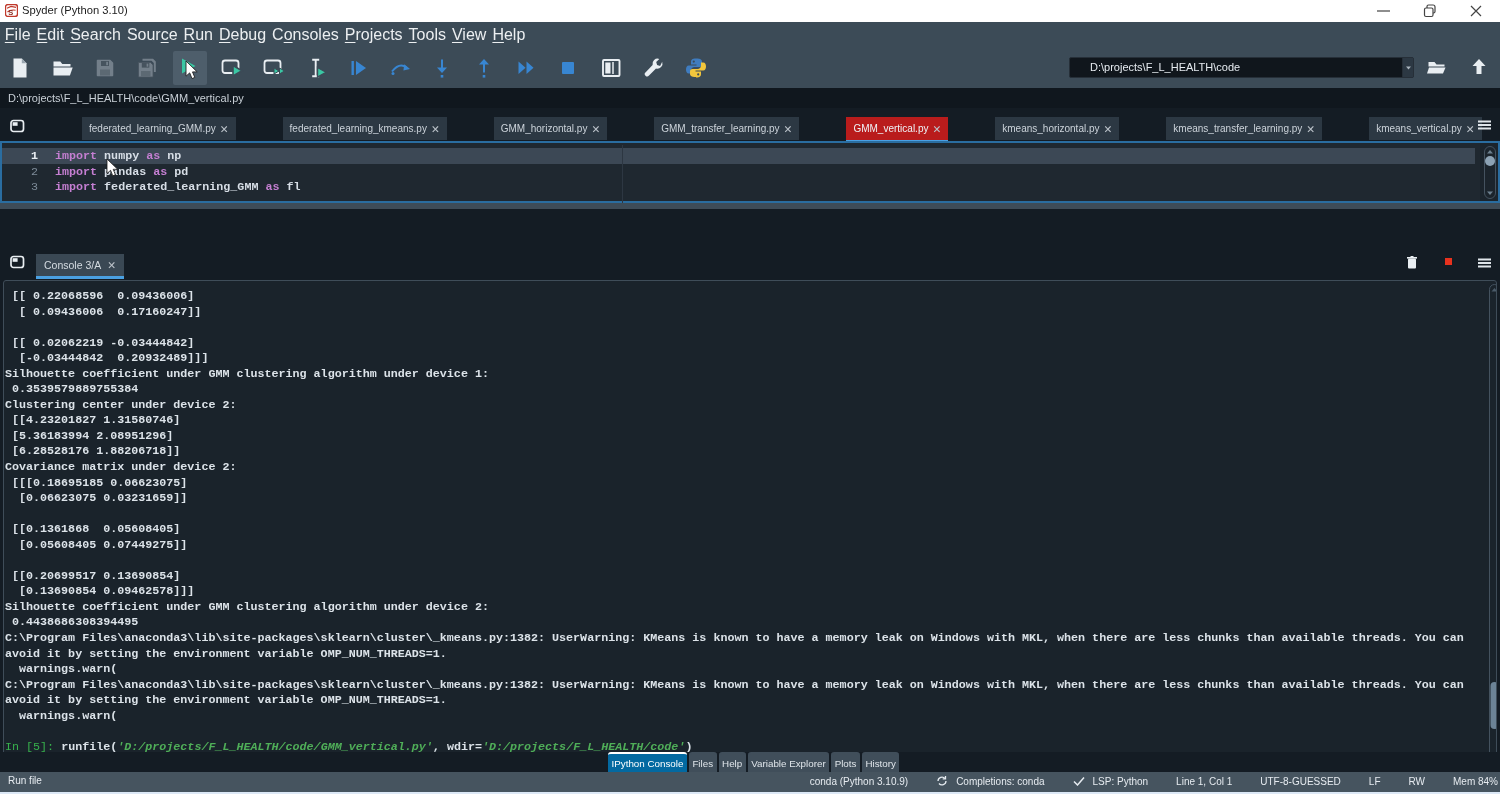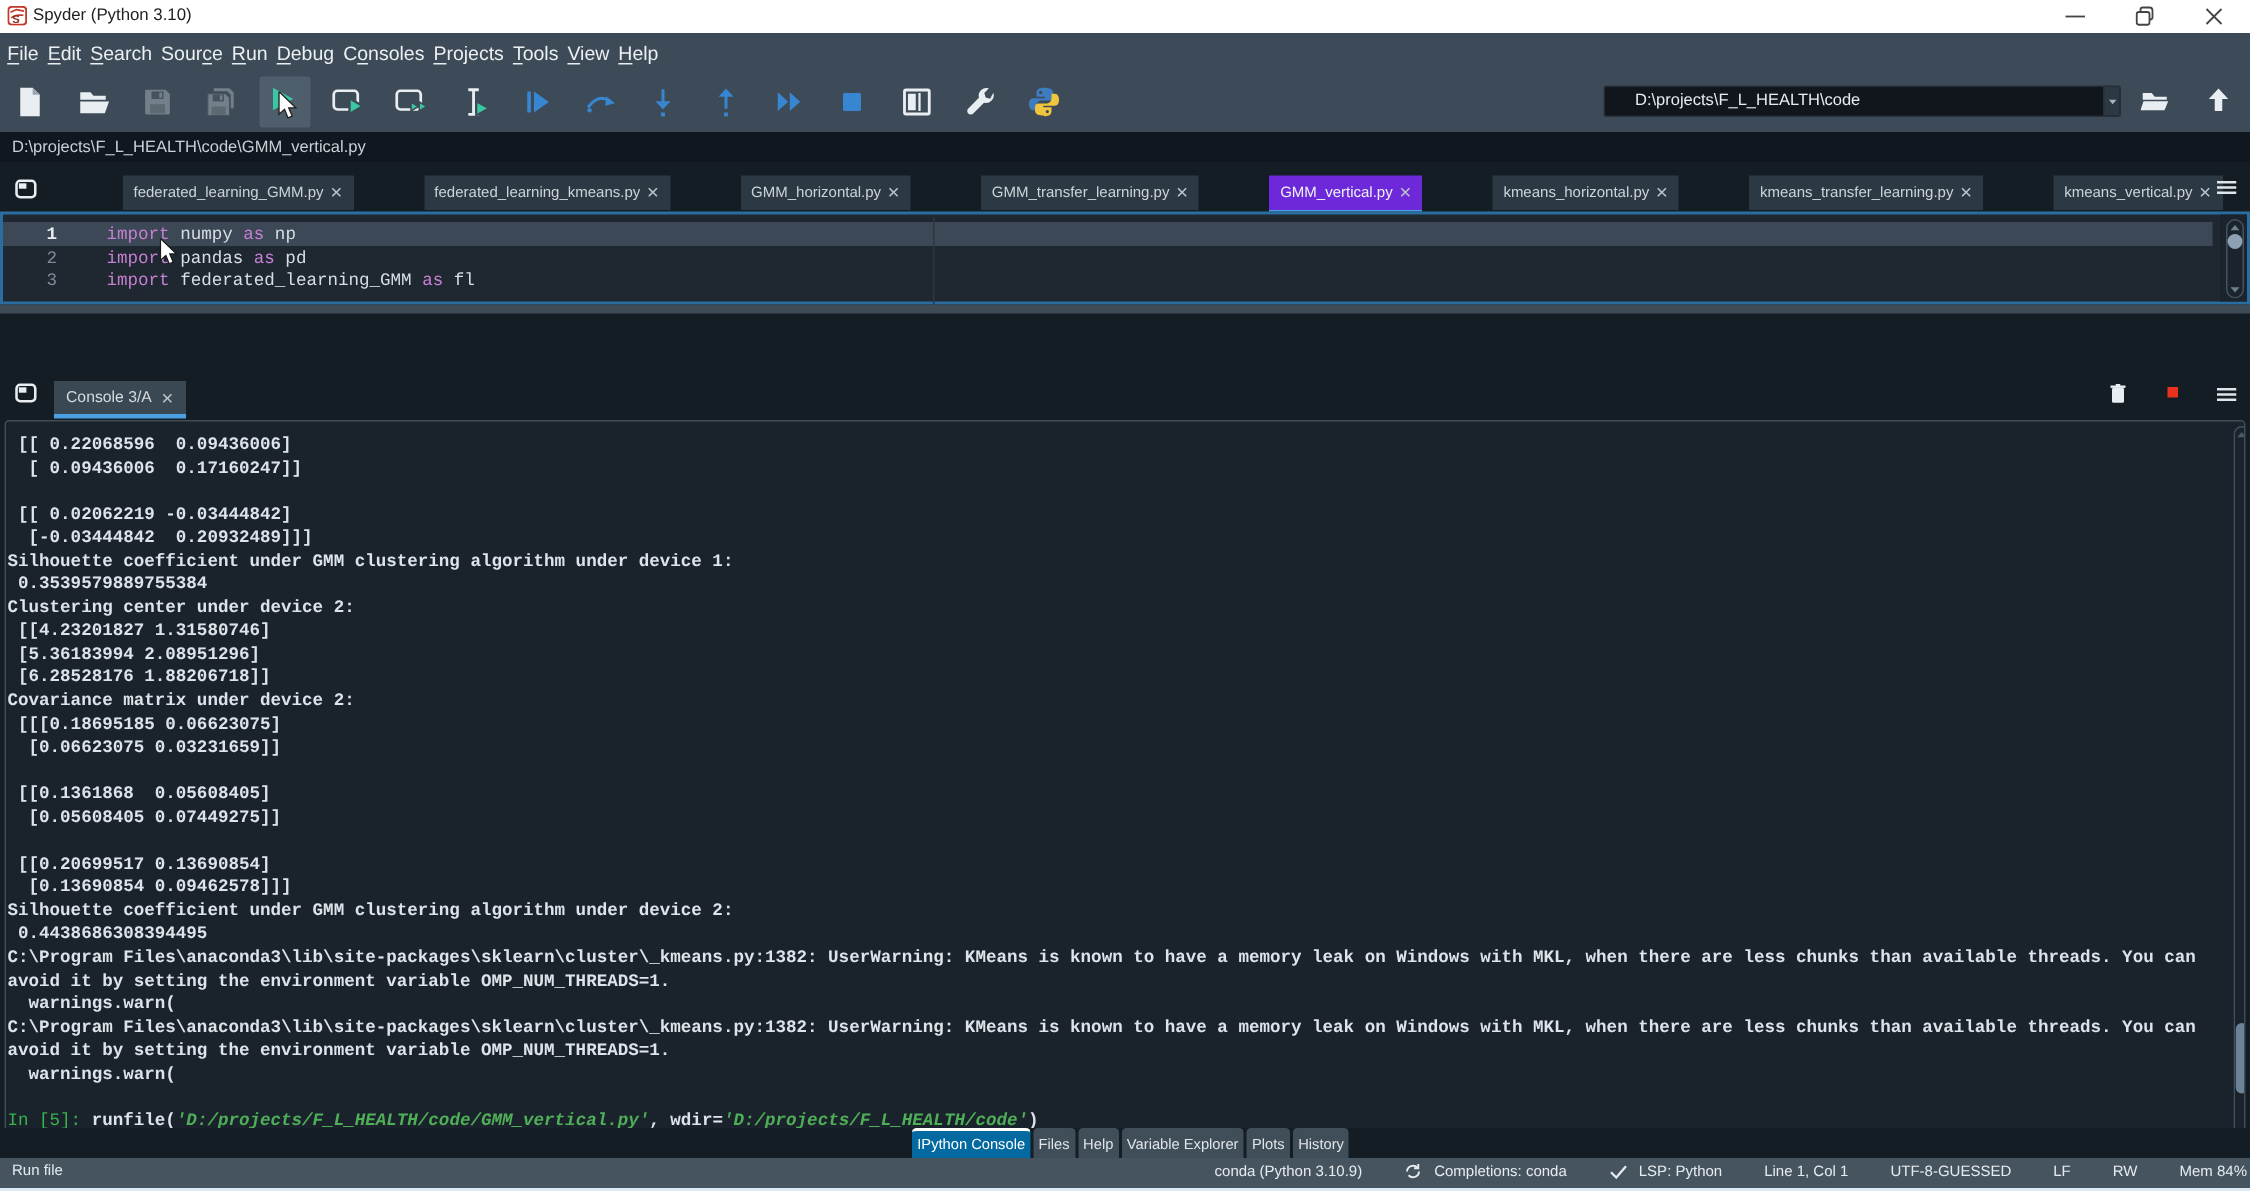--- a/index.html
+++ b/index.html
@@ -9,44 +9,44 @@
   #app { position:relative; width:1500px; height:794px; }
 
   
   #titlebar { left:0; top:0; width:1500px; height:22px; background:#ffffff; }
   #titlebar .title { position:absolute; left:22px; top:4px; font-size:11.2px; color:#212121; }
   .winbtn { position:absolute; top:0; width:14px; height:20px; color:#444; }
 
   
   #menubar { left:0; top:22px; width:1500px; height:26px; background:#3c4b57;
     display:flex; align-items:center; padding-left:1.8px; }
-  #menubar span { font-size:13px; color:#eceff1; padding:0 3px;text-align:center; }
+  #menubar span { font-size:16px; color:#eceff1; padding:0 3px;text-align:center; }
   #menubar u { text-decoration:underline; text-underline-offset:2px; }
 
   
   #toolbar { left:0; top:48px; width:1500px; height:40px; background:#3c4b57; }
   .tbi { position:absolute; top:8px; width:24px; height:24px; }
 
   
   #crumb { left:0; top:88px; width:1500px; height:20px; background:#10171e;
     font-size:11px; color:#c9d0d7; line-height:20px; padding-left:8px; }
 
   
   #edregion { left:0; top:108px; width:1500px; height:95px; background:#141c24; }
   #edtabs { position:absolute; left:38px; top:9px; height:23px; display:flex; gap:3px; }
   .edtab { background:#2c3843; color:#ccd3da; font-size:10px; height:23px;
     display:flex; align-items:center; padding:0 7px; gap:4px; white-space:nowrap;margin-left:44px; }
-  .edtab.active { background:#6d28d9; color:#eef2f6; box-shadow:0 3px 0 #4aa0e2; }
+  .edtab.active { background:#b91c1c; color:#eef2f6; box-shadow:0 3px 0 #4aa0e2; }
   .tabx { font-size:10.5px; color:#bcc3ca; }
   #edcontent { position:absolute; left:0; top:33px; width:1500px; height:62px;
     background:#1f2830; border:2px solid #2a6da0; }
   .gut { position:absolute; width:44px; text-align:right; line-height:15.5px;
     font-family:"Liberation Mono",monospace; font-size:11.7px; color:#7d8b98; }
   .cline { position:absolute; left:0px; width:1473px; height:16px; background:#3c4855; }
-  .code { position:absolute; left:69px; font-weight:normal; font-family:"Liberation Mono",monospace;
+  .code { position:absolute; left:53px; font-weight:bold; font-family:"Liberation Mono",monospace;
     font-size:11.7px; line-height:15.5px; color:#d7dee6; white-space:pre; }
   .kw { color:#c57fd2; }
   #edgeline { position:absolute; left:620px; top:2px; width:1px; height:58px; background:#2d3742; }
 
   
   #splitter { left:0; top:203px; width:1500px; height:6px; background:#3e4c58; }
 
   
   #conregion { left:0; top:209px; width:1500px; height:543px; background:#141c24;margin-top:36px; }
   #contab { position:absolute; left:36px; top:9px; height:22px; background:#3a4854;

